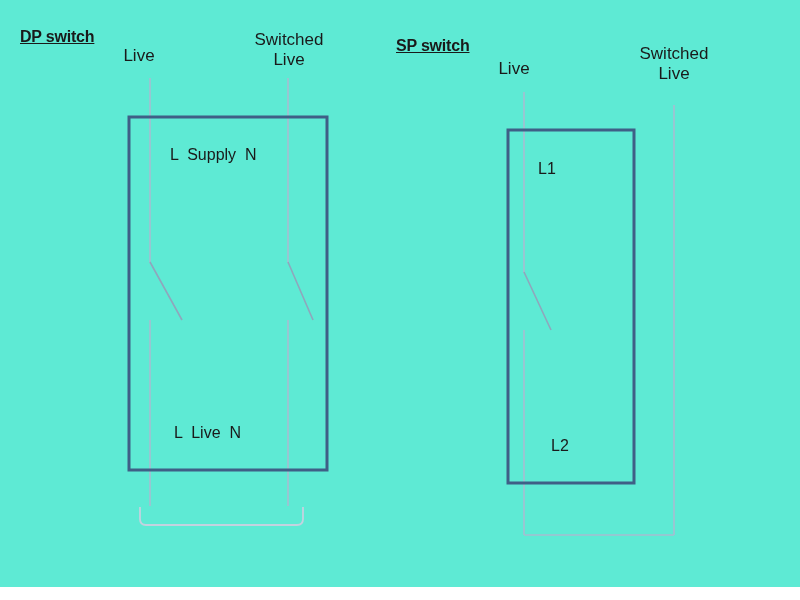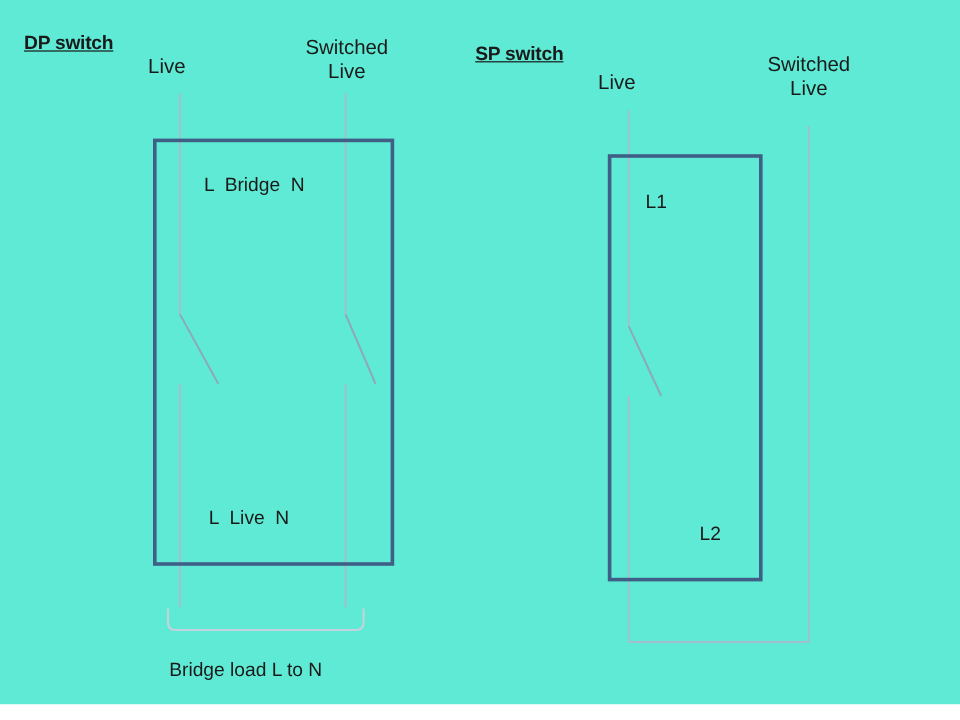--- a/index.html
+++ b/index.html
@@ -95,30 +95,29 @@
 
   </svg>
 
   <div class="lbl section-title" style="left:20px; top:28px;">DP switch</div>
 
   <div class="lbl terminal-label" style="left:108px; top:46px; width:62px;">Live</div>
 
   <div class="lbl terminal-label" style="left:237px; top:30px; width:104px;">Switched
 Live</div>
 
-  <div class="lbl inner-label" style="left:170px; top:146px;">L  Bridge  N</div>
+  <div class="lbl inner-label" style="left:170px; top:146px;">L  Supply  N</div>
 
   <div class="lbl inner-label" style="left:174px; top:424px;">L  Live  N</div>
 
-  <div class="lbl caption-label" style="left:141px; top:550px;">Bridge load L to N</div>
 
   <div class="lbl section-title" style="left:396px; top:37px;">SP switch</div>
 
   <div class="lbl terminal-label" style="left:483px; top:59px; width:62px;">Live</div>
 
   <div class="lbl terminal-label" style="left:622px; top:44px; width:104px;">Switched
 Live</div>
 
   <div class="lbl inner-label" style="left:538px; top:160px;">L1</div>
 
-  <div class="lbl inner-label" style="left:551px; top:437px;margin-left:32px;">L2</div>
+  <div class="lbl inner-label" style="left:551px; top:437px;">L2</div>
 
 </div>
 
 </body></html>

